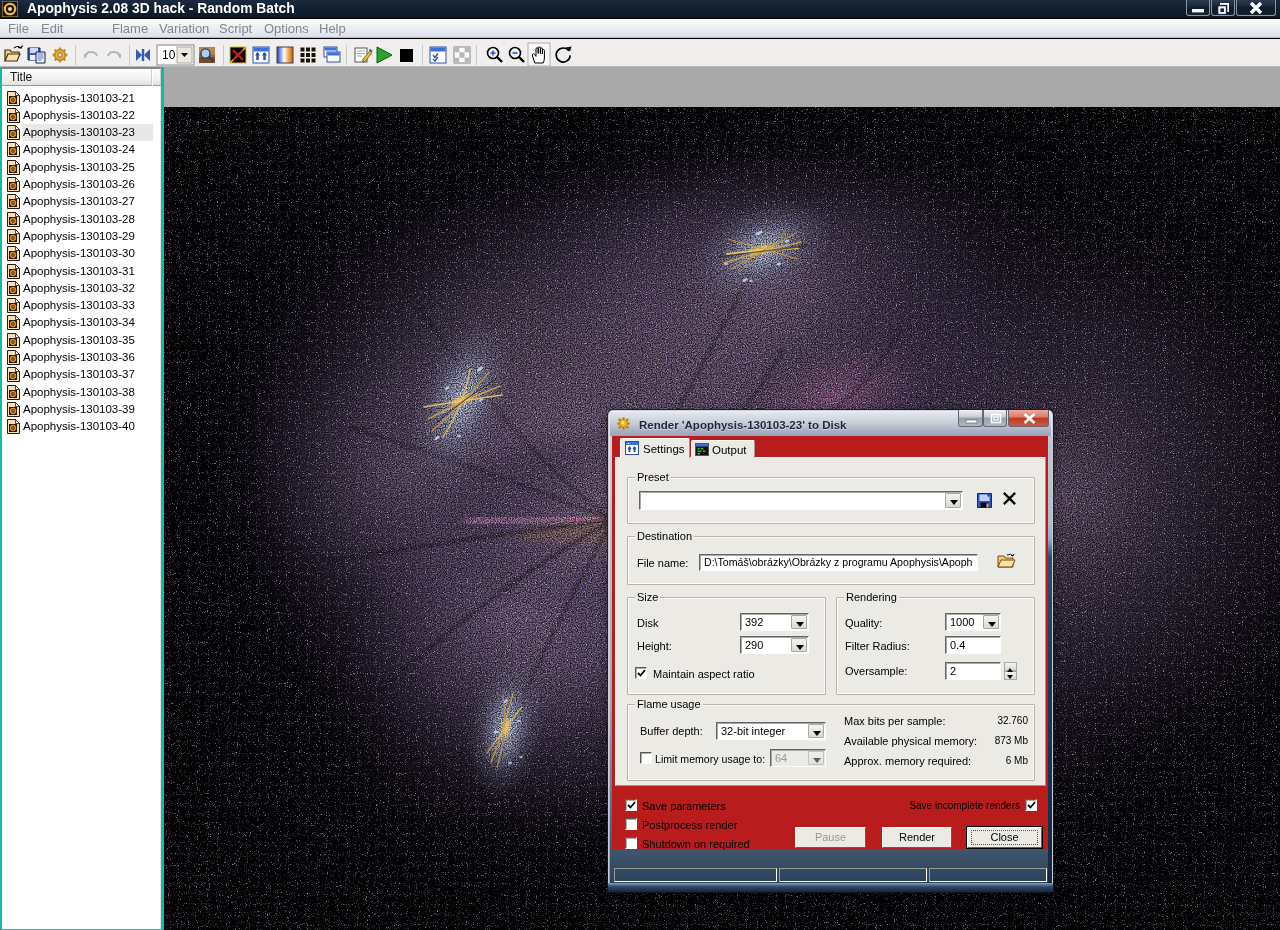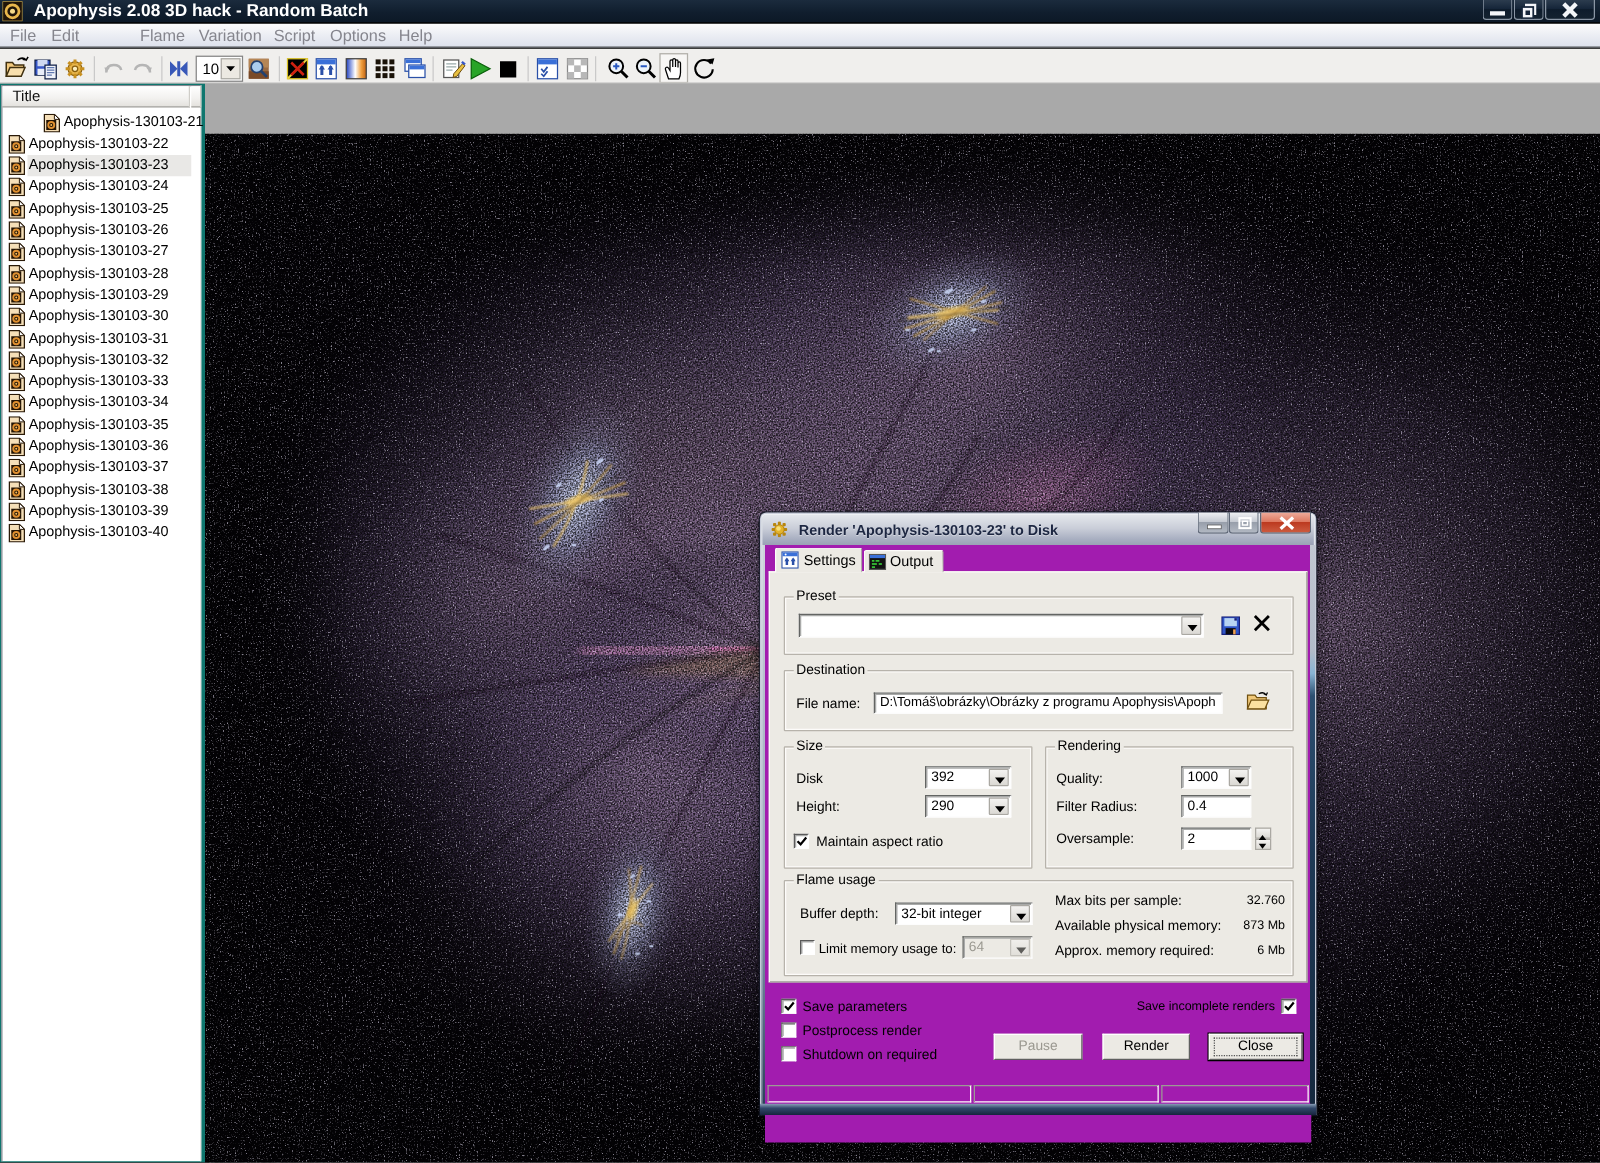--- a/index.html
+++ b/index.html
@@ -17,21 +17,21 @@
     background:linear-gradient(#2c3c4e,#16263a 45%,#0e1c2c 50%,#142230); }
 
   #menubar { left:0; top:19px; width:1280px; height:19px;
     background:linear-gradient(#fcfcfc,#eceef4 50%,#dde1ec);
     border-bottom:1px solid #b6bac4; }
   .mitem { position:absolute; top:2px; color:#85858d; font-size:13px; }
 
   #toolbar { left:0; top:39px; width:1280px; height:28px; background:#f0efed; border-bottom:1px solid #b9b9b9; }
 
   
-  #leftpanel { left:0; top:67px; width:164px; height:863px; background:#0f766e; }
+  #leftpanel { left:0; top:67px; width:164px; height:863px; background:#14b8a6; }
   #listbox { position:absolute; left:1px; top:1px; width:160px; height:861px; background:#fff;
     border:1px solid #828790; border-right-color:#e3e3e3; border-bottom:none; }
   .lvhead { position:absolute; top:0; height:17px; background:linear-gradient(#ffffff,#f2f1ef 60%,#e4e2de);
     border-right:1px solid #cfcdc8; border-bottom:1px solid #9c9a96; }
   .item { position:absolute; left:0; width:158px; height:17px; font-size:11.5px; color:#000; }
   .item .txt { position:absolute; left:21px; top:2px; }
   .item .ico { position:absolute; left:4px; top:1px; width:15px; height:15px; }
   .sel { position:absolute; left:20px; width:131px; height:17px; background:#e9e8e6; }
 
   
@@ -41,21 +41,21 @@
   
   #dlg { left:608px; top:410px; width:445px; height:482px; border-radius:5px 5px 0 0;
     background:#c6cbd8; box-shadow:0 0 0 1px rgba(20,25,40,.75), 0 3px 10px rgba(0,0,0,.5); }
   #dlg-inner { position:absolute; left:1px; top:1px; right:1px; bottom:1px; border-radius:4px 4px 0 0;
     background:linear-gradient(#d4d8e0 0%,#b6bdcc 30%,#9aa7ba 60%,#5d7089 82%,#263c55 100%);
     box-shadow:inset 0 1px 0 #eef0f4, inset 1px 0 0 rgba(240,244,248,.5), inset -1px 0 0 rgba(240,244,248,.5); }
   #dlg-title { position:absolute; left:2px; top:2px; width:441px; height:24px; border-radius:3px 3px 0 0;
     background:linear-gradient(#e4e7ec,#c9cdd8 45%,#a4abbe 85%,#9aa1b5); }
   #dlg-title .dtxt { position:absolute; left:29px; top:7px; font-size:11.5px; font-weight:bold; color:#1d2742;
     text-shadow:0 1px 0 rgba(255,255,255,.45); }
-  #dlg-client { position:absolute; left:4px; top:26px; width:437px; height:478px; background:#a21caf; }
+  #dlg-client { position:absolute; left:4px; top:26px; width:437px; height:413px; background:#b91c1c; }
   #dlg-bottom { position:absolute; left:0px; bottom:0px; width:445px; height:9px;
     background:linear-gradient(#8ba0b8,#31486b 40%,#17243e); }
 
   .dcap { position:absolute; top:0; height:17px; border:1px solid #5f6877; border-top:none; border-radius:0 0 3px 3px; }
   .dcap.gray { background:linear-gradient(#f0f1f4,#c6cad2 45%,#989fab 50%,#b2b8c2); }
   .dcap.red { background:linear-gradient(#edab9b,#dd7a62 45%,#bc3a20 50%,#cd5b40); }
 
   .group { position:absolute; border:1px solid #b7b3ab; border-radius:1px; box-shadow:inset 0 0 0 1px #fdfcfa; }
   .glabel { position:absolute; top:-7px; left:7px; background:#eceae4; padding:0 2px; font-size:11px; color:#000; }
   .lbl { position:absolute; font-size:11px; color:#000; white-space:nowrap; }
@@ -267,21 +267,21 @@
 </svg>
 </div>
 
 <div class="abs" id="leftpanel">
   <div id="listbox">
     <div class="lvhead" style="left:0; width:150px;">
         <span style="position:absolute;left:8px;top:1px;font-size:12px;color:#111;">Title</span>
       </div>
     <div class="lvhead" style="left:151px; width:8px;"></div>
     <div id="items">
-<div class="item" style="top:20.5px;margin-left:28px;">
+<div class="item" style="top:20.5px;">
   <svg class="ico" viewBox="0 0 15 15">
             <path d="M1.5 0.5 h8 l4 4 v10 h-12 z" fill="#f5dfb8" stroke="#2a1a08" stroke-width="1"></path>
             <path d="M9.5 0.5 l4 4 h-4 z" fill="#fff" stroke="#2a1a08" stroke-width="0.8"></path>
             <rect x="3" y="5" width="8" height="8" fill="#241505"></rect>
             <circle cx="7" cy="9" r="2.4" fill="none" stroke="#e09030" stroke-width="1.5"></circle>
             <circle cx="7" cy="9" r="0.8" fill="#f8c060"></circle>
           </svg>
   <div class="txt">Apophysis-130103-21</div>
 </div>
 <div class="item" style="top:37.8px;">

